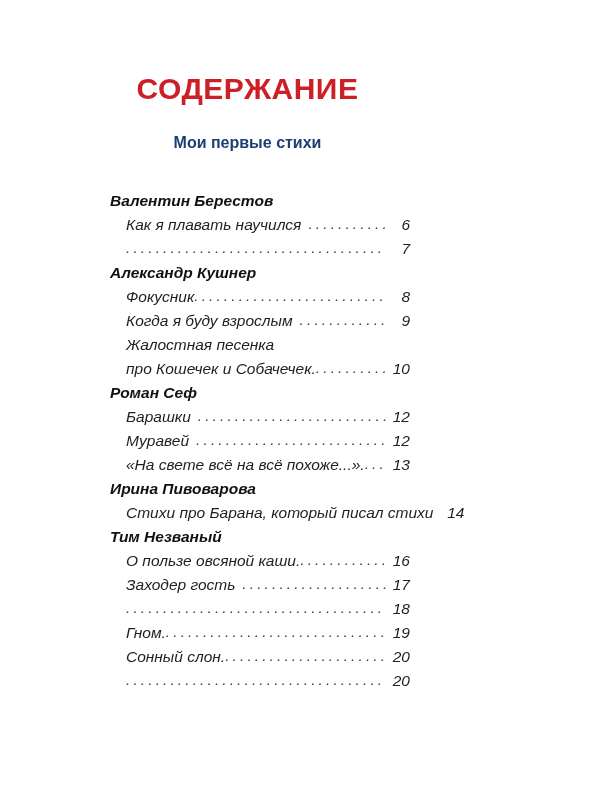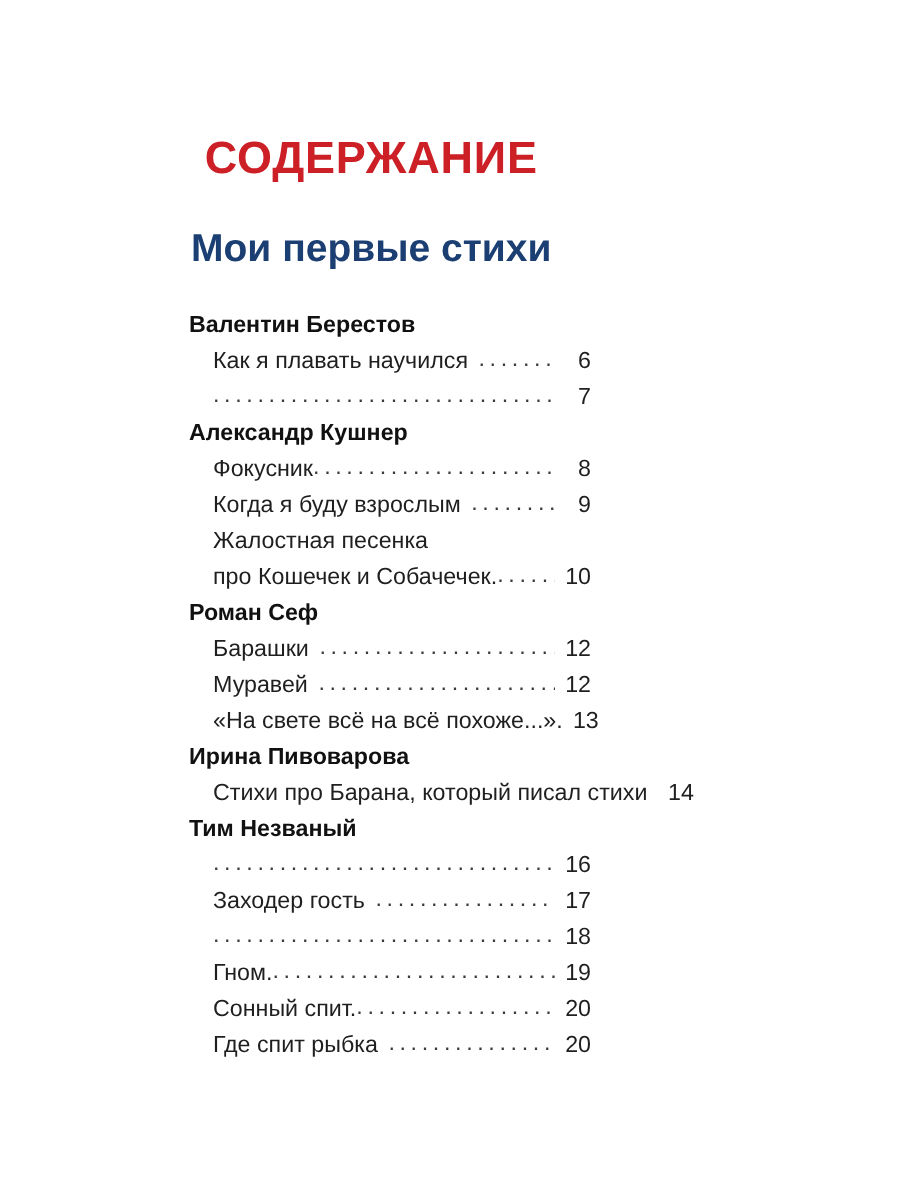--- a/index.html
+++ b/index.html
@@ -13,55 +13,56 @@
     font-family: "Liberation Sans", sans-serif;
     color: #1a1a1a;
     overflow: hidden;
     position: relative;
   }
 
   .page {
     width: 495px;
     height: 800px;
     box-sizing: border-box;
-    padding: 17px;
+    padding: 0;
     position: relative;
   }
 
   
   .title-main {
     text-align: center;
     color: #cc2026;
     font-weight: bold;
     font-size: 30px;
     letter-spacing: 0.5px;
     margin: 0;
     padding-top: 74px;
     line-height: 1;
   }
 
   .title-section {
     text-align: center;
     color: #1b3f73;
     font-weight: bold;
-    font-size: 26px;
+    font-size: 16px;
     margin: 0;
     padding-top: 31px;
     line-height: 1;
   }
 
   
   .toc {
-    margin: 16px;
+    margin: 0;
     padding: 0;
     list-style: none;
     position: absolute;
     left: 110px;
     right: 85px;
     top: 189px;
+    font-style: italic;
   }
 
   .author {
     font-weight: bold;
     font-size: 15.5px;
     line-height: 24px;
     color: #111111;
     white-space: nowrap;
   }
 
@@ -168,42 +169,42 @@
         <span class="page-num">13</span>
       </div>
       <div class="author">Ирина Пивоварова</div>
       <div class="entry gap">
         <span class="entry-title">Стихи про Барана, который писал стихи</span>
         <span class="leader" aria-hidden="true">........................................................................................................................</span>
         <span class="page-num">14</span>
       </div>
       <div class="author">Тим Незваный</div>
       <div class="entry">
+        <span class="entry-title">О пользе овсяной каши.</span>
         <span class="leader" aria-hidden="true">........................................................................................................................</span>
         <span class="page-num">16</span>
       </div>
       <div class="entry gap">
         <span class="entry-title">Заходер гость</span>
         <span class="leader" aria-hidden="true">........................................................................................................................</span>
         <span class="page-num">17</span>
       </div>
       <div class="entry gap">
         <span class="leader" aria-hidden="true">........................................................................................................................</span>
         <span class="page-num">18</span>
       </div>
       <div class="entry">
         <span class="entry-title">Гном.</span>
         <span class="leader" aria-hidden="true">........................................................................................................................</span>
         <span class="page-num">19</span>
       </div>
       <div class="entry">
-        <span class="entry-title">Сонный спит.</span>
+        <span class="entry-title">Сонный слон.</span>
         <span class="leader" aria-hidden="true">........................................................................................................................</span>
         <span class="page-num">20</span>
       </div>
       <div class="entry gap">
-        <span class="entry-title">Где спит рыбка</span>
         <span class="leader" aria-hidden="true">........................................................................................................................</span>
         <span class="page-num">20</span>
       </div>
     </div>
 
 </div>
 
 </body></html>

